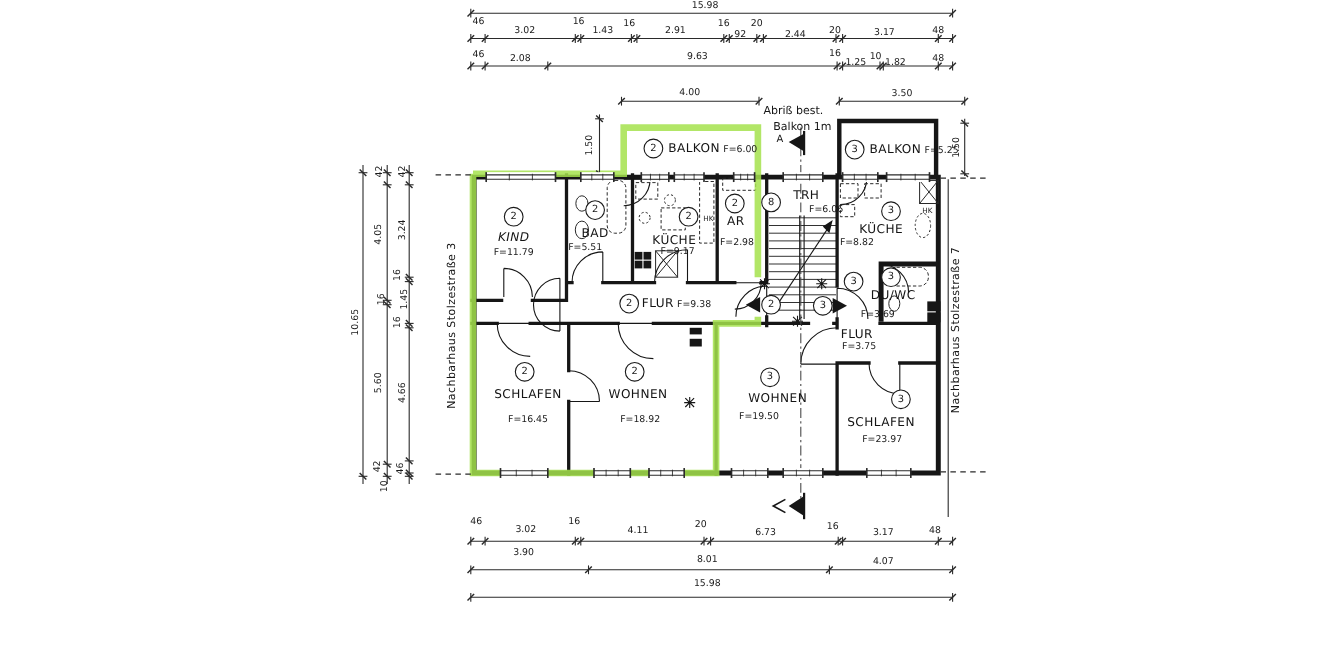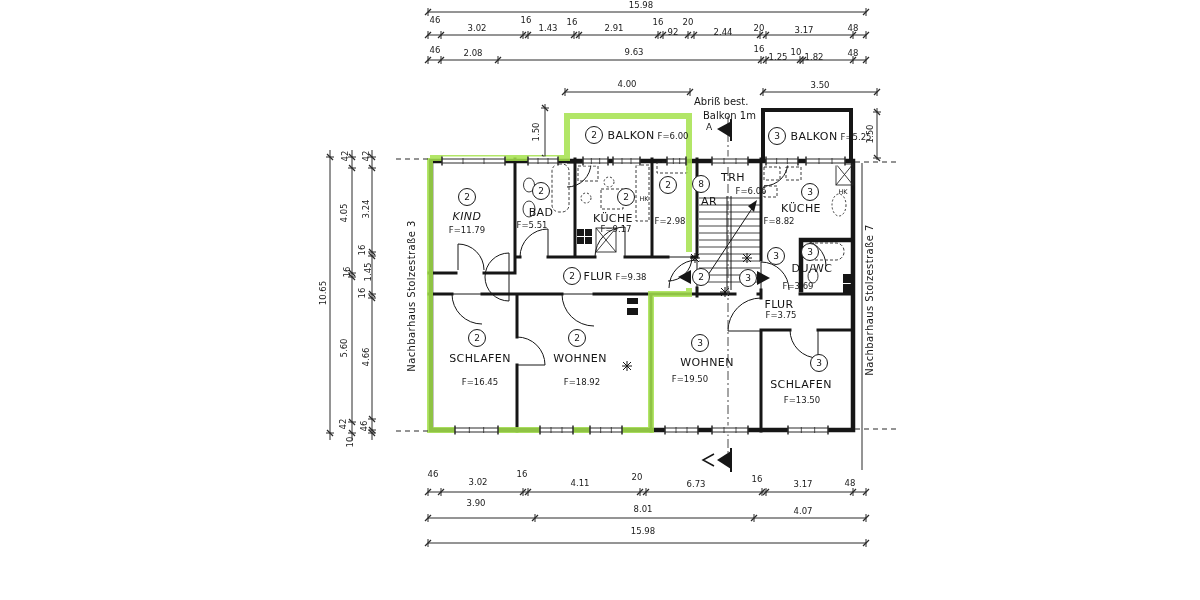--- a/index.html
+++ b/index.html
@@ -438,21 +438,21 @@
       <div class="circ" style="left: 467px; top: 197px;">2</div>
       <div class="rname" style="left: 467px; top: 216px; font-style: italic;">KIND</div>
       <div class="rarea" style="left: 467px; top: 230px;">F=11.79</div>
       <div class="circ" style="left: 541px; top: 191px;">2</div>
       <div class="rname" style="left: 541px; top: 212px;">BAD</div>
       <div class="rarea" style="left: 532px; top: 225px;">F=5.51</div>
       <div class="circ" style="left: 626px; top: 197px;">2</div>
       <div class="rname" style="left: 613px; top: 218px;">KÜCHE</div>
       <div class="rarea" style="left: 616px; top: 229px;">F=9.17</div>
       <div class="circ" style="left: 668px; top: 185px;">2</div>
-      <div class="rname" style="left: 709px; top: 201px;">AR</div>
+      <div class="rname" style="left: 669px; top: 201px;">AR</div>
       <div class="rarea" style="left: 670px; top: 221px;">F=2.98</div>
       <div class="circ" style="left: 701px; top: 184px;">8</div>
       <div class="rname" style="left: 733px; top: 177px;">TRH</div>
       <div class="rarea" style="left: 751px; top: 191px;">F=6.06</div>
       <div class="circ" style="left: 810px; top: 192px;">3</div>
       <div class="rname" style="left: 801px; top: 208px;">KÜCHE</div>
       <div class="rarea" style="left: 779px; top: 221px;">F=8.82</div>
       <div class="circ" style="left: 810px; top: 252px;">3</div>
       <div class="rname" style="left: 812px; top: 268px;">DU/WC</div>
       <div class="rarea" style="left: 798px; top: 286px;">F=3.69</div>
@@ -465,21 +465,21 @@
       <div class="rname" style="left: 480px; top: 358px;">SCHLAFEN</div>
       <div class="rarea" style="left: 480px; top: 382px;">F=16.45</div>
       <div class="circ" style="left: 577px; top: 338px;">2</div>
       <div class="rname" style="left: 580px; top: 358px;">WOHNEN</div>
       <div class="rarea" style="left: 582px; top: 382px;">F=18.92</div>
       <div class="circ" style="left: 700px; top: 343px;">3</div>
       <div class="rname" style="left: 707px; top: 362px;">WOHNEN</div>
       <div class="rarea" style="left: 690px; top: 379px;">F=19.50</div>
       <div class="circ" style="left: 819px; top: 363px;">3</div>
       <div class="rname" style="left: 801px; top: 384px;">SCHLAFEN</div>
-      <div class="rarea" style="left: 802px; top: 400px;">F=13.50</div>
+      <div class="rarea" style="left: 802px; top: 400px;">F=23.97</div>
       <div class="circ" style="left: 701px; top: 277px;">2</div>
       <div class="circ" style="left: 748px; top: 278px;">3</div>
       <div class="circ" style="left: 776px; top: 256px;">3</div>
     </div>
 
 <div class="street left">Nachbarhaus Stolzestraße 3</div>
 <div class="street right">Nachbarhaus Stolzestraße 7</div>
 <div class="note n1">Abriß best.</div>
 <div class="note n2">Balkon 1m</div>
 <div class="sectionA">A</div>

